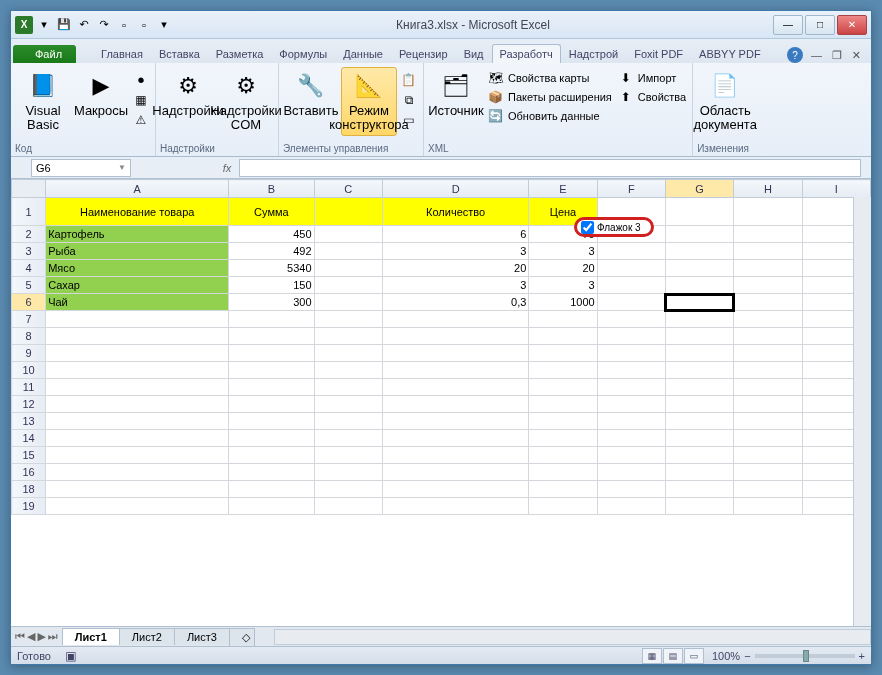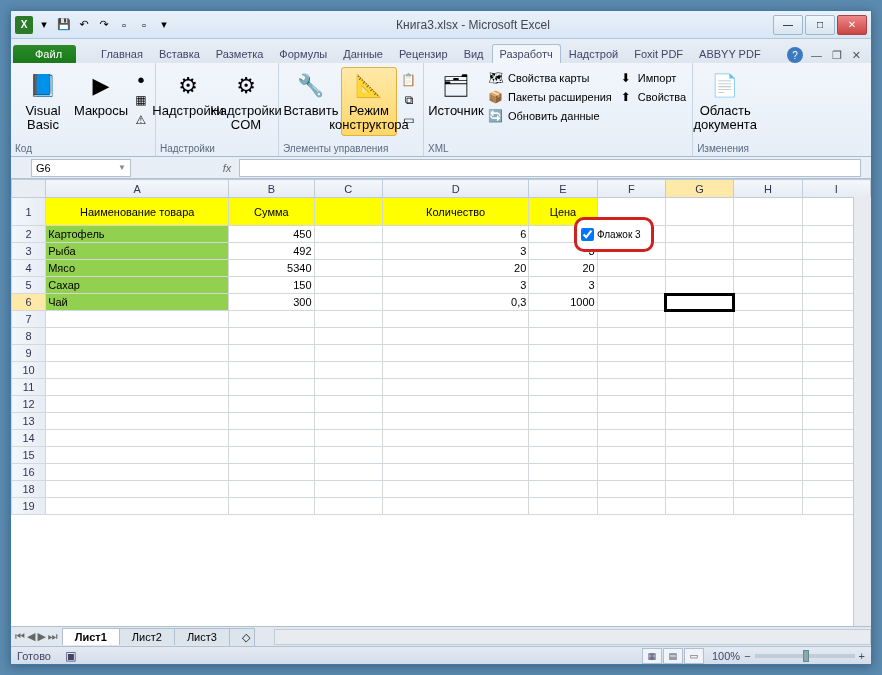--- a/index.html
+++ b/index.html
@@ -52,21 +52,21 @@
   .grid td { border: 1px solid #d4d8dc; height: 17px; padding: 0 2px; }
   .row-hdr { background: linear-gradient(to right,#f4f7fb,#e6ecf4); border: 1px solid #c0ccd8; text-align: center; width: 28px; color: #335; }
   .row-hdr.active { background: #ffe9a8; }
   th.col-active { background: #ffe9a8; }
   .hdr-yellow { background: #ffff00; text-align: center; font-weight: normal; }
   .green { background: #92d050; }
   .num { text-align: right; }
   .sel-cell { outline: 3px solid #000; outline-offset: -2px; }
 
   
-  .checkbox-ctrl { position: absolute; left: 563px; top: 38px; width: 80px; height: 35px; border: 3px solid #d02020; border-radius: 10px; display: flex; align-items: center; padding: 0 4px; font-size: 10px; background: #fff; }
+  .checkbox-ctrl { position: absolute; left: 563px; top: 38px; width: 80px; height: 20px; border: 3px solid #d02020; border-radius: 10px; display: flex; align-items: center; padding: 0 4px; font-size: 10px; background: #fff; }
   .checkbox-ctrl input { margin-right: 3px; }
 
   
   .sheet-tabs { height: 20px; background: #e2e8f0; border-top: 1px solid #b0c0d0; display: flex; align-items: center; font-size: 11px; }
   .nav-btns { display: flex; padding: 0 4px; gap: 2px; color: #666; }
   .sheet-tab { padding: 2px 12px; background: #dce4ec; border: 1px solid #b0c0d0; border-bottom: none; margin-right: -1px; }
   .sheet-tab.active { background: #fff; font-weight: bold; }
   .hscroll { flex: 1; margin-left: 20px; height: 16px; background: #e8ecf0; border: 1px solid #c0ccd8; position: relative; }
 
   

